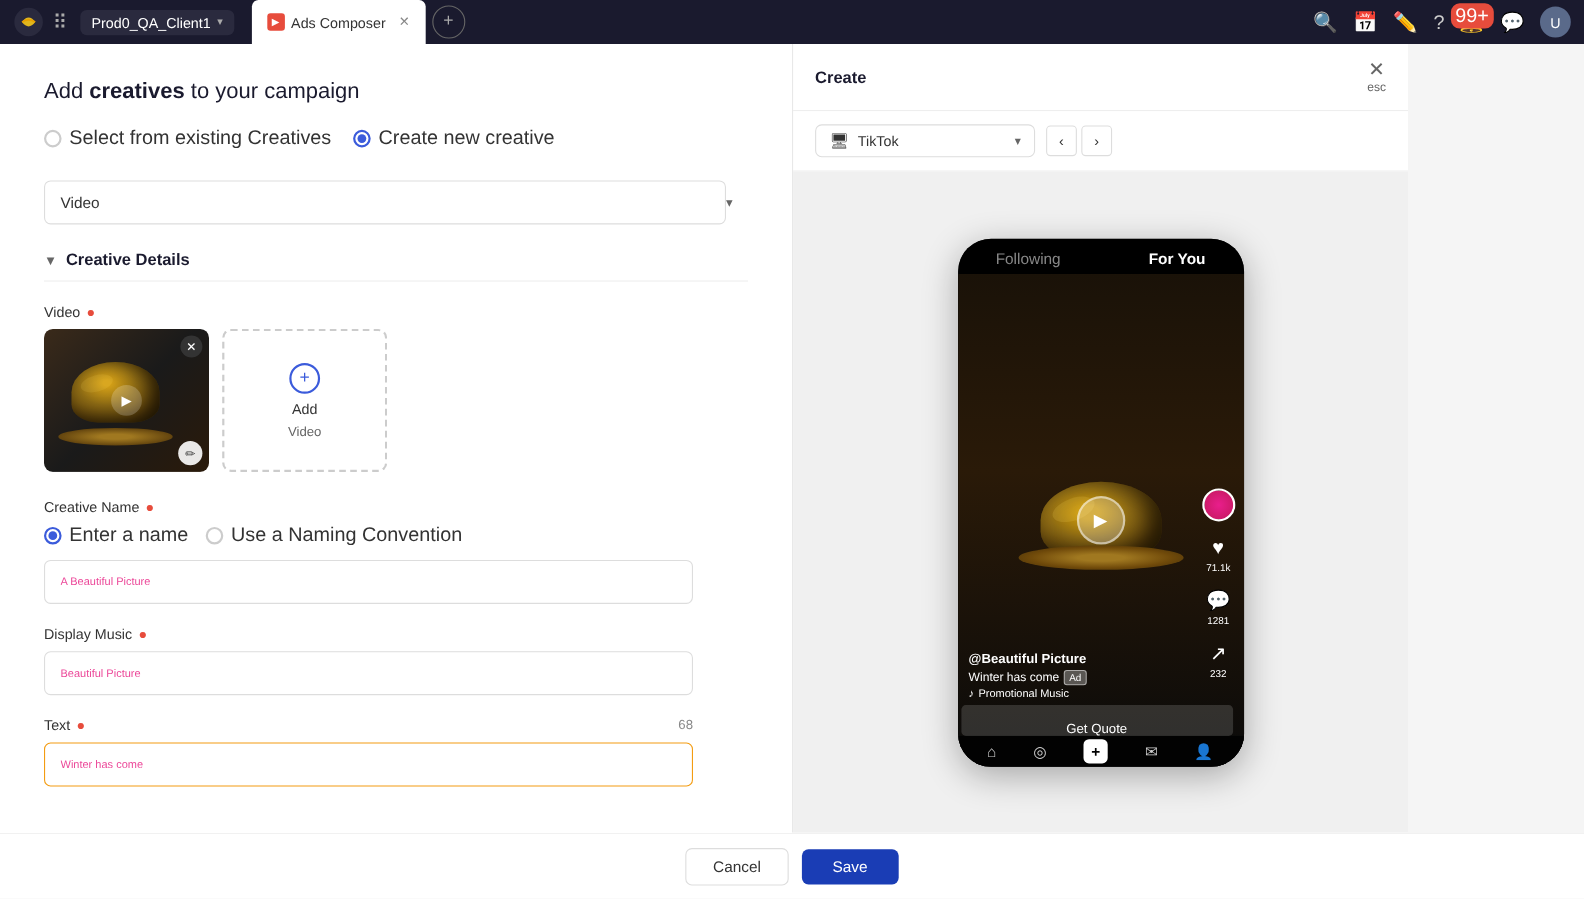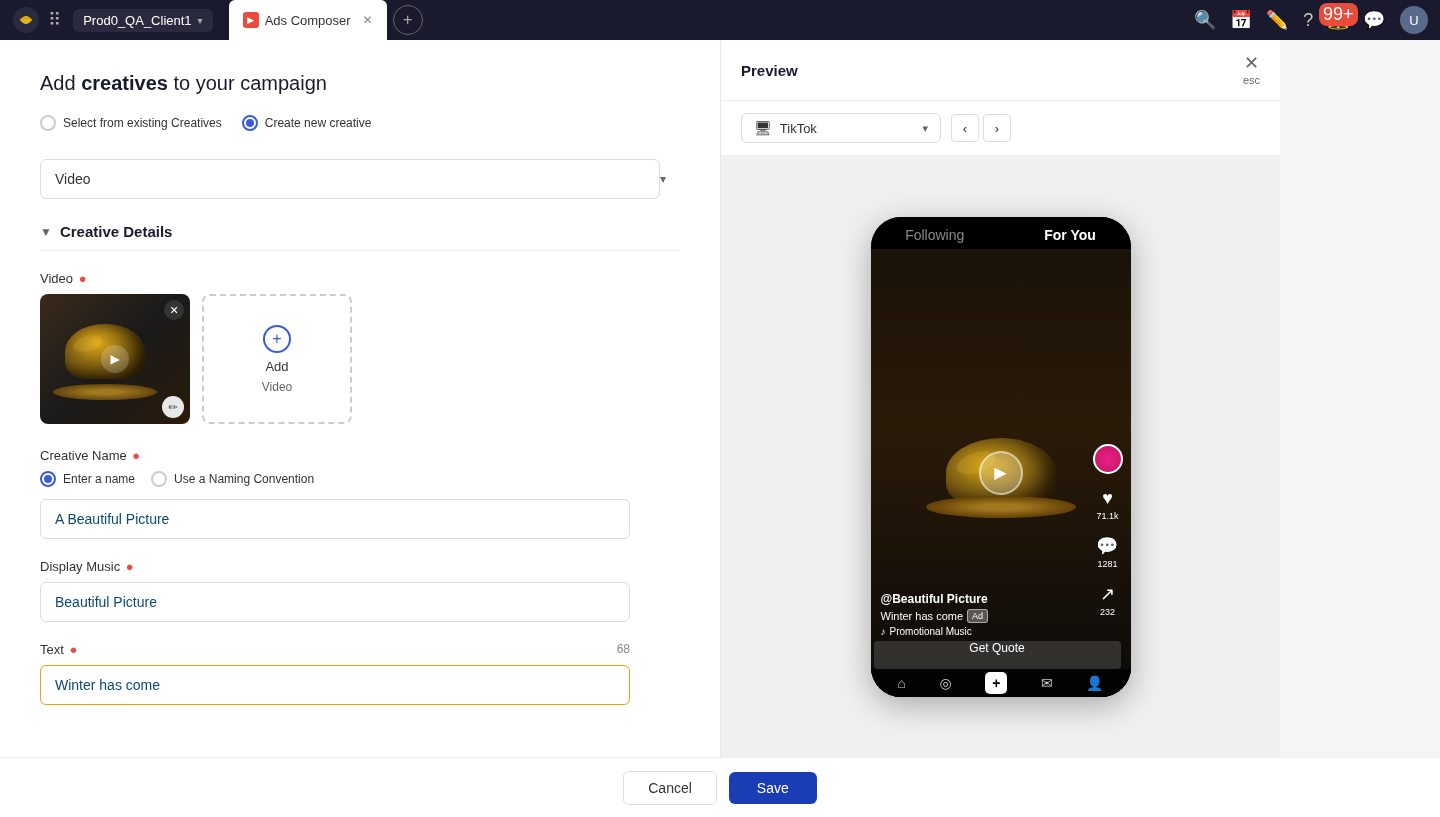--- a/index.html
+++ b/index.html
@@ -29,21 +29,21 @@
     .notif-badge { position: absolute; top: -6px; right: -8px; background: #e74c3c; color: #fff; font-size: 9px; border-radius: 8px; padding: 1px 4px; }
     .topnav-avatar { width: 28px; height: 28px; border-radius: 50%; background: #5a6a8a; display: flex; align-items: center; justify-content: center; color: #fff; font-size: 13px; }
 
     
     .left-panel { flex: 1; background: #fff; overflow-y: auto; padding: 32px 40px; max-width: 720px; }
 
     .page-title { font-size: 20px; font-weight: 400; color: #1a1a2e; margin-bottom: 20px; }
     .page-title strong { font-weight: 700; }
 
     .radio-group { display: flex; align-items: center; gap: 20px; margin-bottom: 28px; }
-    .radio-option { display: flex; align-items: center; gap: 7px; cursor: pointer; font-size: 12px; color: #333; }
+    .radio-option { display: flex; align-items: center; gap: 7px; cursor: pointer; font-size: 18px; color: #333; }
     .radio-circle { width: 16px; height: 16px; border-radius: 50%; border: 2px solid #ccc; display: flex; align-items: center; justify-content: center; flex-shrink: 0; }
     .radio-circle.selected { border-color: #3b5bdb; }
     .radio-circle.selected::after { content: ''; width: 8px; height: 8px; border-radius: 50%; background: #3b5bdb; }
 
     .field-label { font-size: 13px; color: #333; margin-bottom: 8px; font-weight: 500; }
     .required-dot { color: #e74c3c; margin-left: 2px; }
 
     .select-wrapper { position: relative; margin-bottom: 24px; }
     .select-box {
       width: 100%; max-width: 620px; height: 40px; border: 1px solid #ddd; border-radius: 6px;
@@ -83,21 +83,21 @@
       display: flex; flex-direction: column; align-items: center; justify-content: center; cursor: pointer; gap: 6px;
     }
     .video-add-icon { width: 28px; height: 28px; border-radius: 50%; border: 2px solid #3b5bdb; color: #3b5bdb; display: flex; align-items: center; justify-content: center; font-size: 16px; }
     .video-add-label { font-size: 13px; color: #333; font-weight: 500; }
     .video-add-sublabel { font-size: 12px; color: #666; }
 
     .creative-name-options { display: flex; align-items: center; gap: 16px; margin-bottom: 12px; }
 
     .text-input {
       width: 100%; max-width: 590px; height: 40px; border: 1px solid #ddd; border-radius: 6px;
-      padding: 0 14px; font-size: 14px; color: #0c4a6e; background: #fff; outline: none; margin-bottom: 20px;
+      padding: 0 14px; font-size: 10px; color: #ec4899; background: #fff; outline: none; margin-bottom: 20px;
     }
     .text-input.active-border { border-color: #f39c12; }
 
     
     .right-panel { width: 560px; background: #fff; border-left: 1px solid #e8e8e8; display: flex; flex-direction: column; flex-shrink: 0; }
     .preview-header {
       padding: 14px 20px; border-bottom: 1px solid #eee; display: flex; align-items: center; justify-content: space-between;
     }
     .preview-title { font-size: 15px; font-weight: 600; color: #1a1a2e; }
     .preview-close { display: flex; flex-direction: column; align-items: center; gap: 2px; cursor: pointer; color: #666; }
@@ -167,21 +167,21 @@
     }
     .phone-username { color: #fff; font-size: 12px; font-weight: 700; }
     .phone-caption { display: flex; align-items: center; gap: 4px; margin-top: 3px; }
     .phone-caption-text { color: #fff; font-size: 11px; }
     .phone-ad-badge { background: rgba(255,255,255,0.3); color: #fff; font-size: 9px; border-radius: 3px; padding: 1px 4px; border: 1px solid rgba(255,255,255,0.5); }
     .phone-music { display: flex; align-items: center; gap: 4px; margin-top: 3px; }
     .phone-music-note { color: #fff; font-size: 10px; }
     .phone-music-text { color: #fff; font-size: 10px; }
 
     .phone-cta-bar {
-      height: 28px; background: rgba(255,255,255,0.15); display: flex; align-items: flex-start; justify-content: center;
+      height: 28px; background: rgba(255,255,255,0.15); display: flex; align-items: flex-end; justify-content: center;
       position: absolute; bottom: 28px; left: 3px; right: 10px; border-radius: 4px;
     }
     .phone-cta-text { color: #fff; font-size: 12px; font-weight: 500; }
 
     .phone-nav-bar {
       position: absolute; bottom: 0; left: 0; right: 0; height: 28px; background: rgba(0,0,0,0.8);
       display: flex; align-items: center; justify-content: space-around; padding: 0 10px;
     }
     .phone-nav-icon { color: #ccc; font-size: 14px; }
     .phone-nav-icon.add-icon {
@@ -338,21 +338,21 @@
           <span class="required-dot">●</span>
         </span>
         <span style="font-size:12px; color:#888;">68</span>
       </div>
       <input class="text-input active-border" type="text" value="Winter has come" style="">
     </div>
   </div>
 
   <div class="right-panel">
     <div class="preview-header">
-      <span class="preview-title">Preview</span>
+      <span class="preview-title">Create</span>
       <div class="preview-close">
         <span class="preview-close-x">✕</span>
         <span class="preview-close-label">esc</span>
       </div>
     </div>
 
     <div class="preview-platform">
       <div class="platform-selector">
         <span class="platform-icon">🖥</span>
         <span>TikTok</span>

